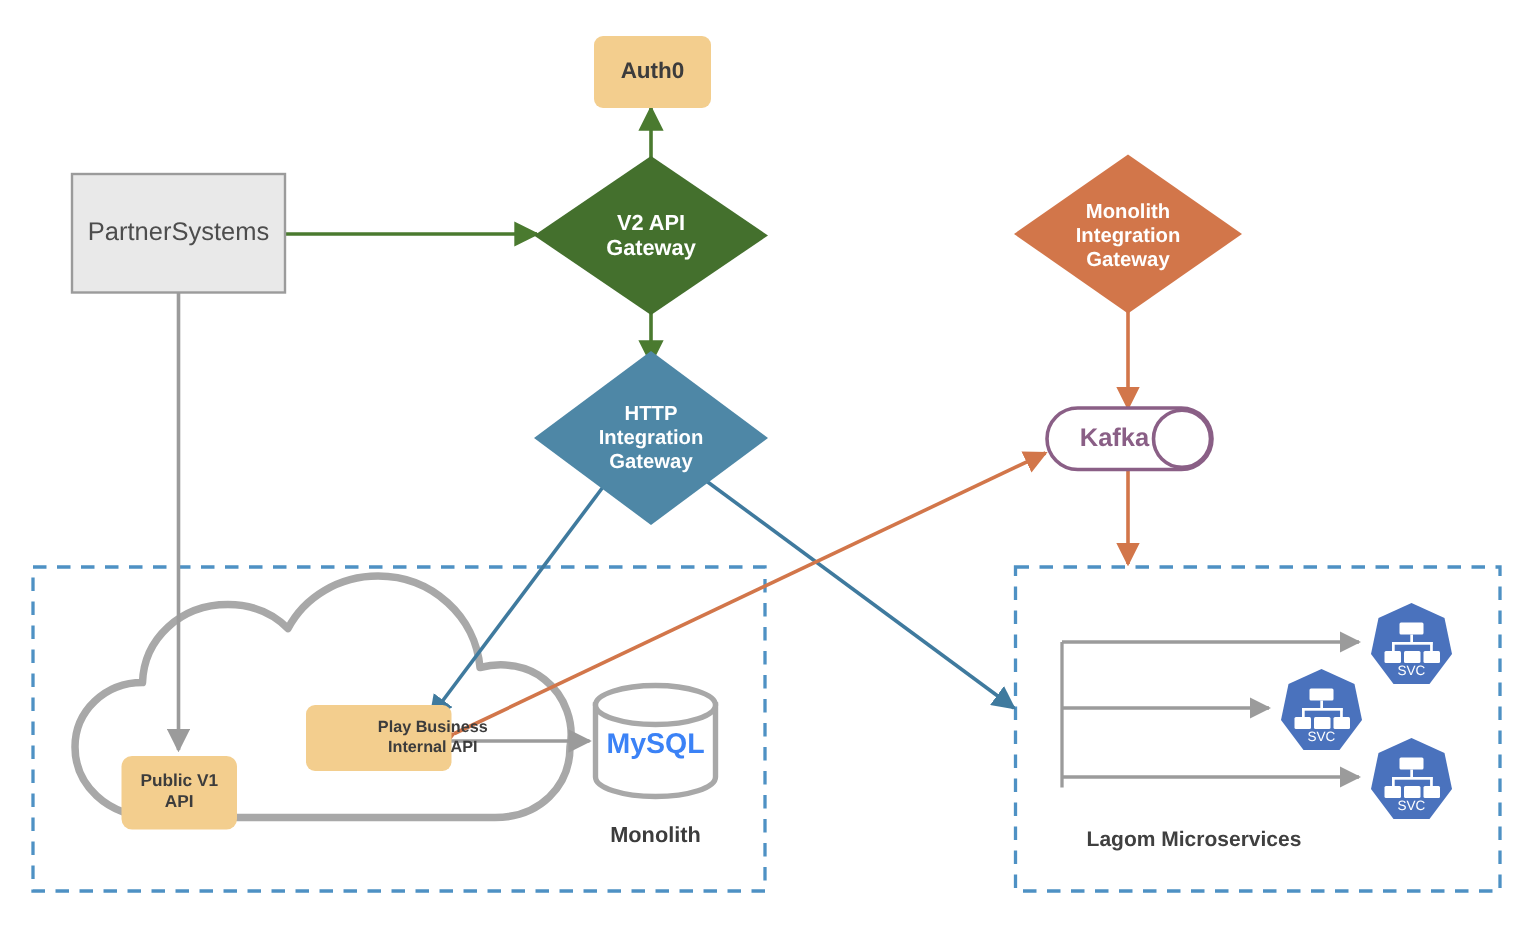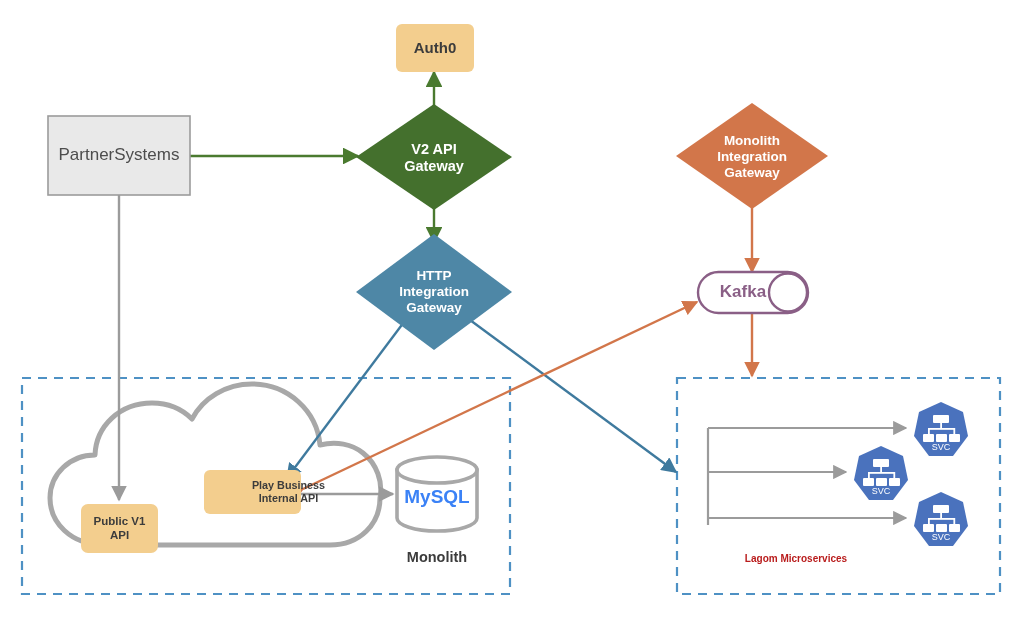--- a/index.html
+++ b/index.html
@@ -181,17 +181,17 @@
 
 <div class="lbl" style="left:204px;top:470px;width:97px;height:44px;font-size:10.8px;font-weight:bold;color:#3c3c3c;flex-direction:column;margin-left:36px;">
   <span>Play Business</span>
   <span>Internal API</span>
 </div>
 
 <div class="lbl" style="left:397px;top:473px;width:80px;height:48px;font-size:19px;font-weight:bold;color:#3b82f6;">MySQL</div>
 
 <div class="lbl" style="left:377px;top:548px;width:120px;height:20px;font-size:14.5px;font-weight:bold;color:#3c3c3c;text-align:center;">Monolith</div>
 
-<div class="lbl" style="left:700px;top:549px;width:192px;height:20px;font-size:10px;font-weight:bold;color:#b91c1c;">Lagom Microservices</div>
+<div class="lbl" style="left:700px;top:549px;width:192px;height:20px;font-size:14px;font-weight:bold;color:#404040;">Lagom Microservices</div>
 
 <div class="lbl" style="left:919px;top:440px;width:44px;height:14px;font-size:9px;color:#ffffff;">SVC</div>
 <div class="lbl" style="left:859px;top:484px;width:44px;height:14px;font-size:9px;color:#ffffff;">SVC</div>
 <div class="lbl" style="left:919px;top:530px;width:44px;height:14px;font-size:9px;color:#ffffff;">SVC</div>
 
 </body></html>

